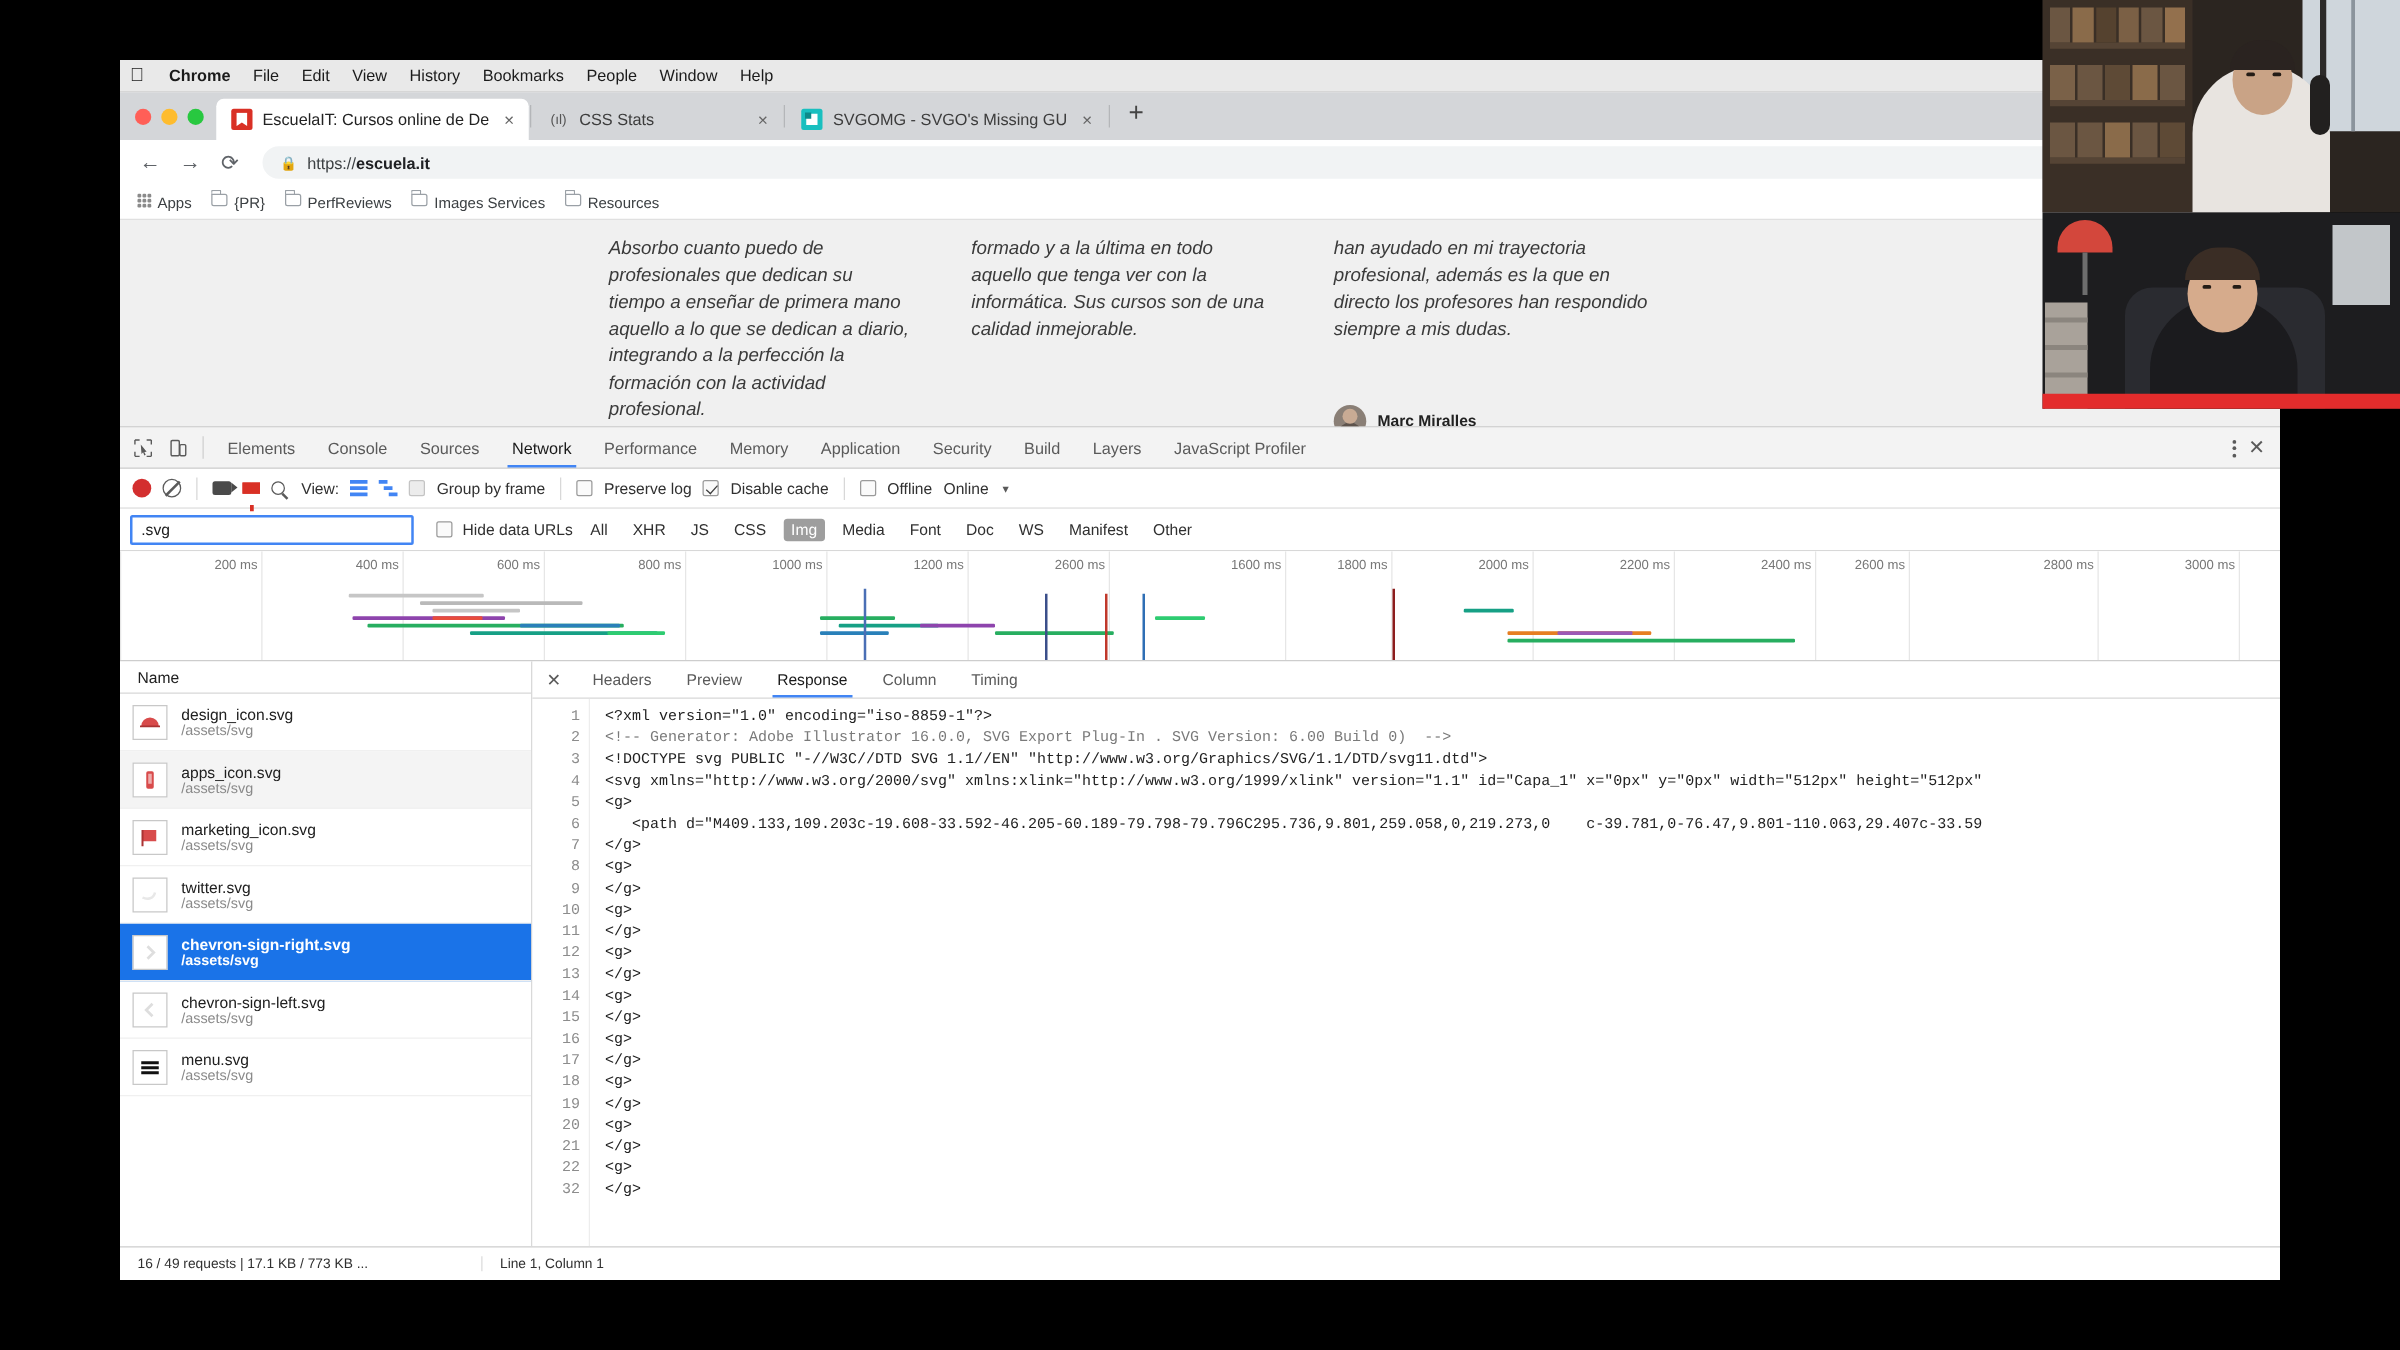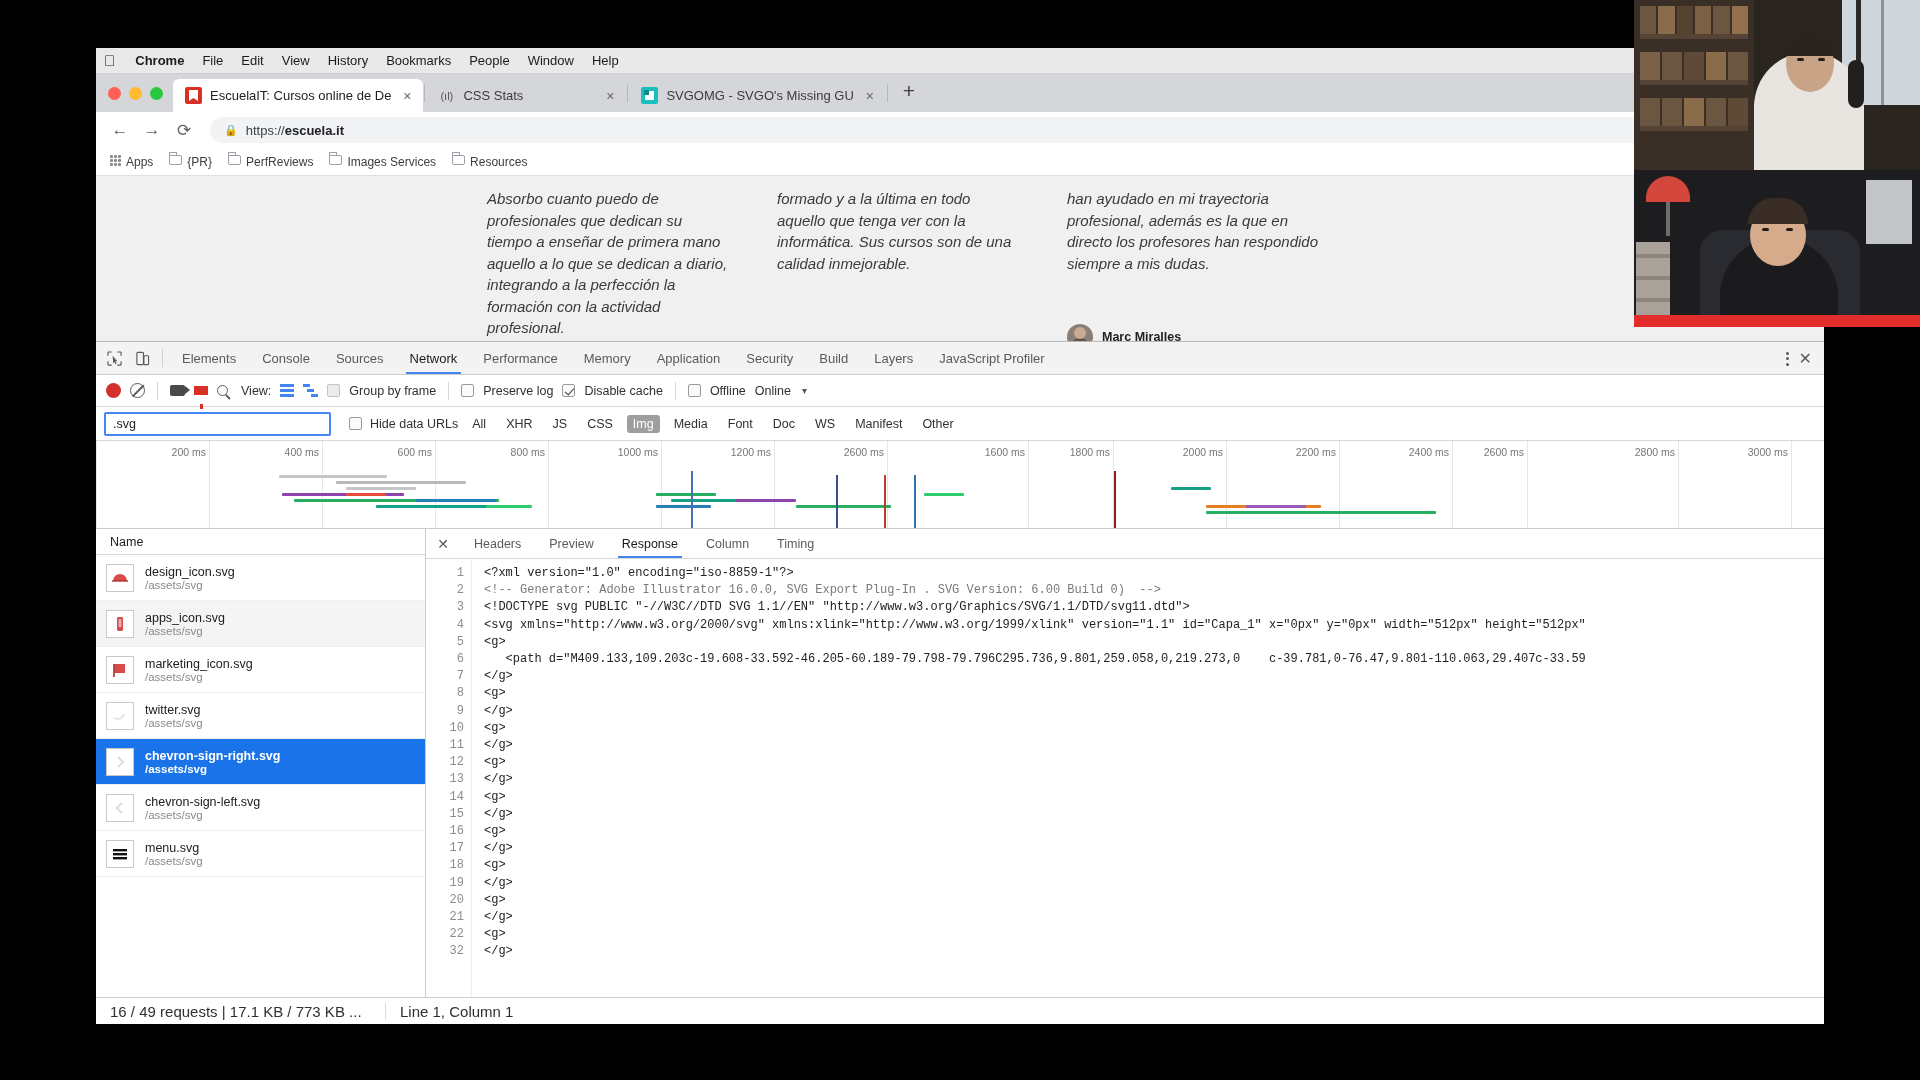--- a/index.html
+++ b/index.html
@@ -191,21 +191,21 @@
   .gutter { width:46px; flex:none; text-align:right; padding:6px 7px 0 0; background:#fff; border-right:1px solid #ededed; }
   .gutter div { font-family:"Liberation Mono", monospace; font-size:12px; line-height:17.2px; color:#8c8c8c; }
   .code { flex:1; padding:6px 0 0 12px; overflow:hidden; white-space:nowrap; }
   .code div { font-family:"Liberation Mono", monospace; font-size:12px; line-height:17.2px; color:#222; white-space:pre; }
   .c-com { color:#9e9e9e; }
   .c-dt  { color:#b9b9b9; }
   .c-tag { color:#a11f8e; }
   .c-att { color:#9c27b0; }
 
   
-  .statusbar { height:27px; border-top:1px solid #cdcdcd; display:flex; align-items:center; font-size:15px; color:#303030; flex:none; background:#fff; }
+  .statusbar { height:27px; border-top:1px solid #cdcdcd; display:flex; align-items:center; font-size:11px; color:#303030; flex:none; background:#fff; }
   .sb1 { width:290px; padding-left:14px; border-right:1px solid #dcdcdc; white-space:nowrap; overflow:hidden; }
   .sb2 { padding-left:14px; }
 
   
   .cam { position:absolute; overflow:hidden; }
   #cam-top { right:0; top:0; width:286px; height:170px; background:#2b2520; }
   #cam-bot { right:0; top:170px; width:286px; height:157px; background:#1d1d1f; }
   .cam-red { position:absolute; right:0; top:315px; width:286px; height:12px; background:#e32c2c; }
 
   .shelf { position:absolute; left:0; top:0; width:120px; height:170px; background:#3a2f26; }

